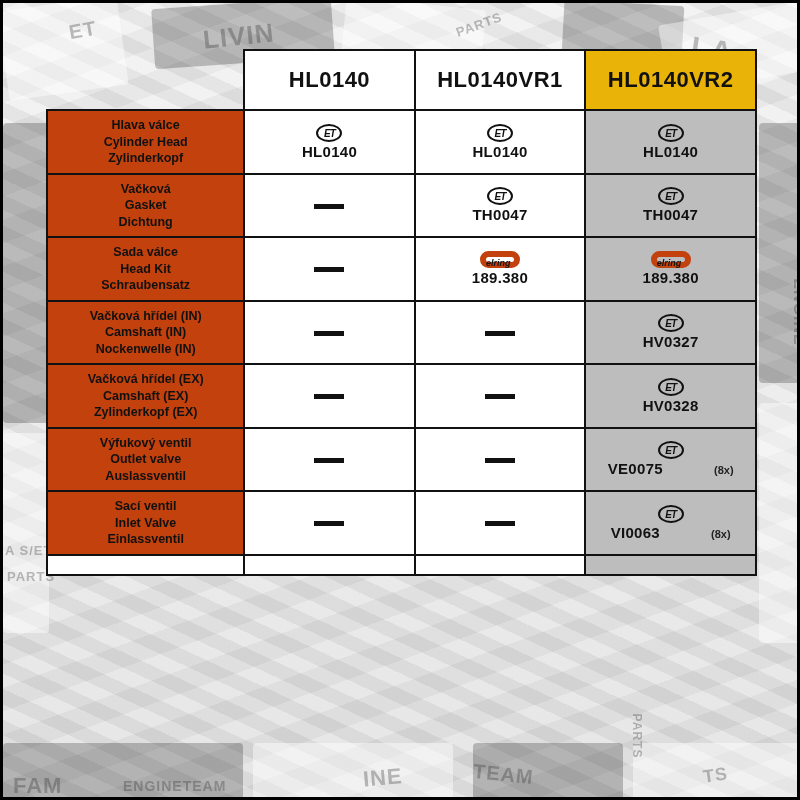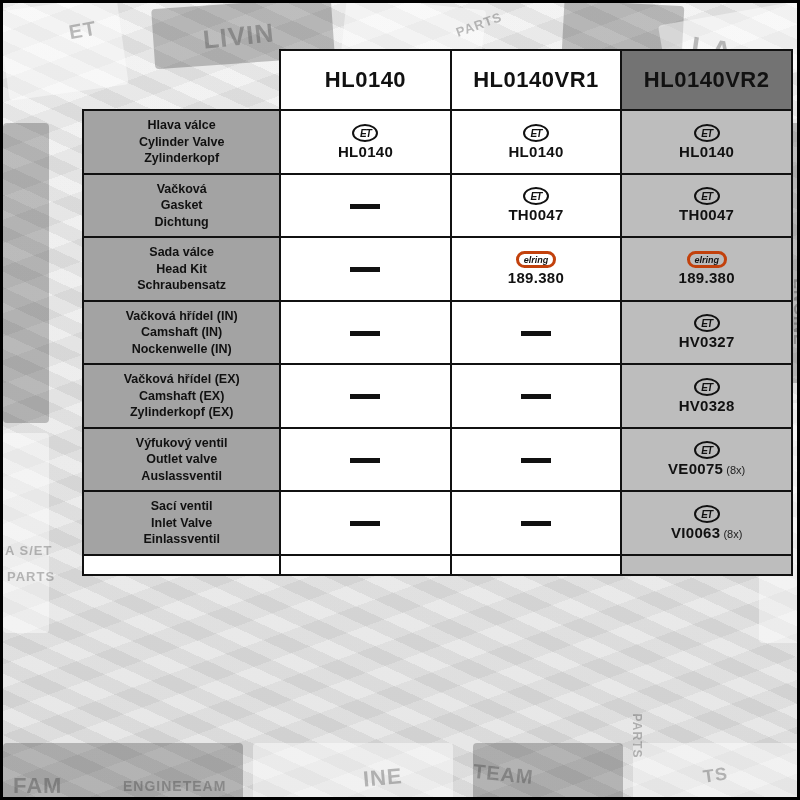--- a/index.html
+++ b/index.html
@@ -43,50 +43,49 @@
   .blob.light{background:rgba(255,255,255,0.45);}
   .blob.dark{background:rgba(0,0,0,0.22);}
 
   
   table{
     position:absolute;
     left:43px;top:46px;
     width:711px;
     border-collapse:collapse;
     background:transparent;
-    margin-left:36px;
   }
   col.c-label{width:198px;}
   col.c-col{width:171px;}
   th,td{
     border:2px solid #111;
     padding:0;
     background:#fff;
   }
   thead th{
     background:#fff;
     height:58px;
     font-size:22px;
     font-weight:bold;
     color:#111;
     letter-spacing:0.5px;
     text-align:center;
     vertical-align:middle;
   }
   thead th.empty{border-left:none;border-top:none;background:transparent;}
-  thead th.highlight{background:#737373;}
+  thead th.highlight{background:#eab308;}
   td.label{
     text-align:center;
     vertical-align:middle;
     font-size:12.5px;
     line-height:1.32;
     font-weight:bold;
     color:#111;
     padding:6px 8px;
-    background:#a3a3a3;
+    background:#c2410c;
   }
   td.cell{
     text-align:center;
     vertical-align:middle;
     height:58px;
     background:#fff;
   }
   td.cell.highlight{background:#bdbdbd;}
   .dash{
     display:inline-block;
@@ -110,40 +109,41 @@
     font-weight:bold;
     line-height:15px;
     text-align:center;
     font-style:italic;
     letter-spacing:-1px;
     color:#111;
     box-sizing:border-box;
   }
   .logo-elring{
     width:40px;height:17px;
-    border:3px solid #c2410c;
+    border:6px solid #c2410c;
     border-radius:9px;
     font-size:9px;
     font-weight:bold;
     font-style:italic;
     line-height:13px;
-    text-align:center;
+    text-align:left;
     color:#111;
     box-sizing:border-box;
   }
   .code{
     font-size:15px;
     font-weight:bold;
     color:#111;
     letter-spacing:0.3px;
   }
   .qty{
     font-size:11px;
-    font-weight:normal;
+    font-weight:bold;
     color:#222;
+    padding-left:48px;
   }
   tr.spacer td{height:18px;background:#fff;}
   tr.spacer td.highlight{background:#bdbdbd;}
 </style>
 </head>
 <body>
 
 <div id="page">
 
   <div id="bg">
@@ -194,21 +194,21 @@
         <th class="empty"></th>
         <th>HL0140</th>
         <th>HL0140VR1</th>
         <th class="highlight">HL0140VR2</th>
       </tr>
     </thead>
     <tbody id="tbody">
         <tr>
           <td class="label">
             <div>Hlava válce</div>
-            <div>Cylinder Valve</div>
+            <div>Cylinder Head</div>
             <div>Zylinderkopf</div>
           </td>
           <td class="cell">
             <div class="part">
               <div class="logo-et">ET</div>
               <div><span class="code">HL0140</span></div>
             </div>
           </td>
           <td class="cell">
             <div class="part">

